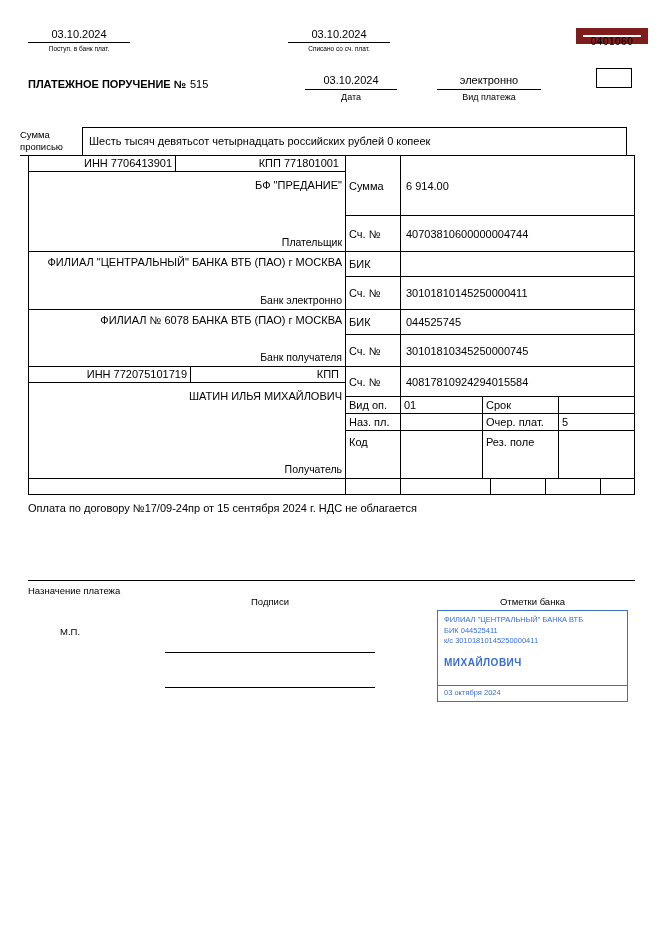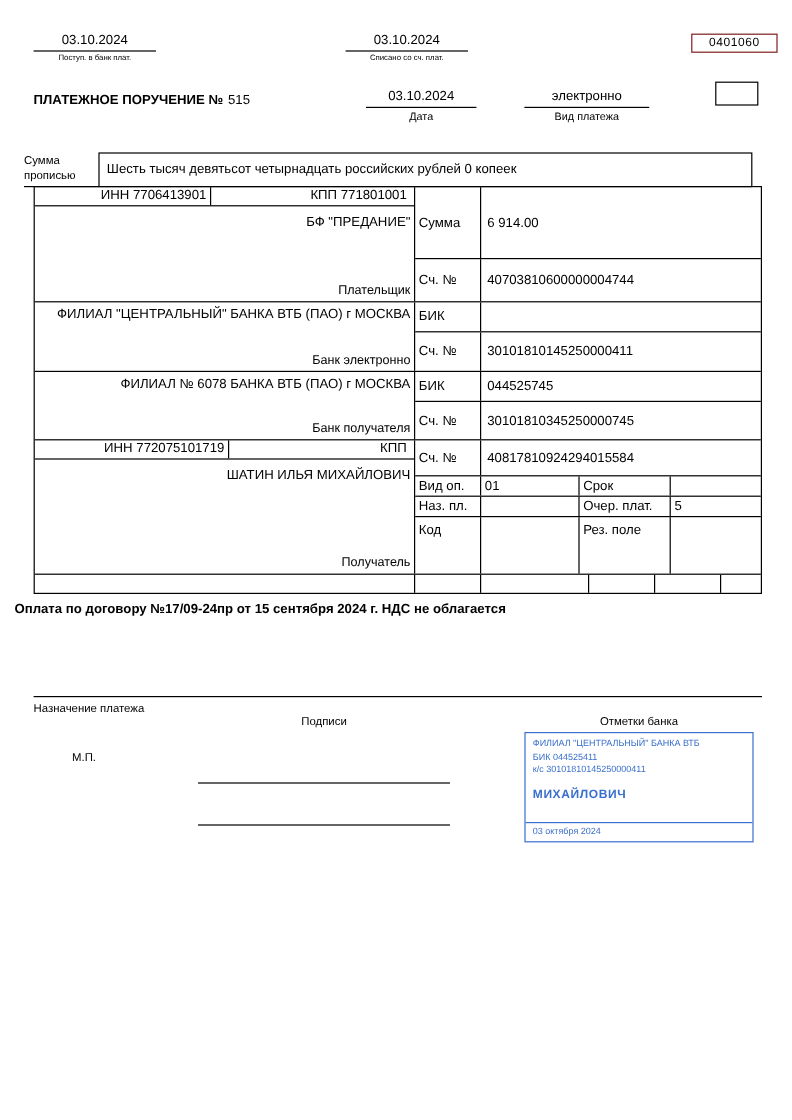--- a/index.html
+++ b/index.html
@@ -6,21 +6,21 @@
   html,body{width:660px;height:933px;}
   body{font-family:"Liberation Sans",sans-serif;color:#000;background:#fff;}
   .page{position:relative;width:660px;height:933px;background:#fff;overflow:hidden;}
 
   
   .hdr-date{position:absolute;top:28px;text-align:center;}
   .hdr-date .val{font-size:11px;height:15px;border-bottom:1px solid #000;}
   .hdr-date .lbl{font-size:6.5px;padding-top:2px;}
   .hd1{left:28px;width:102px;}
   .hd2{left:288px;width:102px;}
-  .form-code{position:absolute;left:576px;top:28px;width:72px;height:16px;border:1px solid #7f1d1d;font-size:10px;text-align:center;line-height:14px;letter-spacing:.5px;}
+  .form-code{position:absolute;left:576px;top:28px;width:72px;height:16px;border:7px solid #7f1d1d;font-size:10px;text-align:center;line-height:14px;letter-spacing:.5px;}
 
   
   .title{position:absolute;left:28px;top:78px;font-size:11px;font-weight:bold;}
   .title .num{font-weight:normal;margin-left:4px;}
   .tblock{position:absolute;top:74px;text-align:center;}
   .tblock .val{font-size:11px;height:16px;border-bottom:1px solid #000;}
   .tblock .lbl{font-size:9px;padding-top:2px;}
   .td1{left:305px;width:92px;}
   .td2{left:437px;width:104px;}
   .title-box{position:absolute;left:596px;top:68px;width:36px;height:20px;border:1px solid #000;}
@@ -52,21 +52,21 @@
   .rolelbl{margin-top:auto;padding:0 3px 3px;font-size:10.5px;}
   .c4{border-right:1px solid #000;padding:1px 3px;display:flex;align-items:center;}
   .w55{width:55px;}.w82{width:82px;}.w76{width:76px;}
   .c4last{flex:1;border-right:none;}
   .kodrow .c4{align-items:flex-start;padding-top:5px;}
   .c5{border-right:1px solid #000;height:100%;}
   .cw317{width:317px;}.cw55{width:55px;}.cw90{width:90px;}
   .c5last{border-right:none;flex:1;}
 
   
-  .purpose-text{position:absolute;left:12px;top:502px;font-size:11px;font-weight:bold;}
+  .purpose-text{position:absolute;left:28px;top:502px;font-size:11px;}
   .purpose-rule{position:absolute;left:28px;top:580px;width:607px;height:1px;background:#000;}
   .purpose-label{position:absolute;left:28px;top:585px;font-size:9.5px;}
 
   
   .sig-title{position:absolute;top:596px;font-size:9.5px;text-align:center;}
   .podpisi{left:160px;width:220px;}
   .otmetki{left:437px;width:191px;}
   .mp{position:absolute;left:60px;top:626px;font-size:9.5px;}
   .sigline{position:absolute;left:165px;width:210px;height:1px;background:#000;}
   .sig1{top:652px;}

